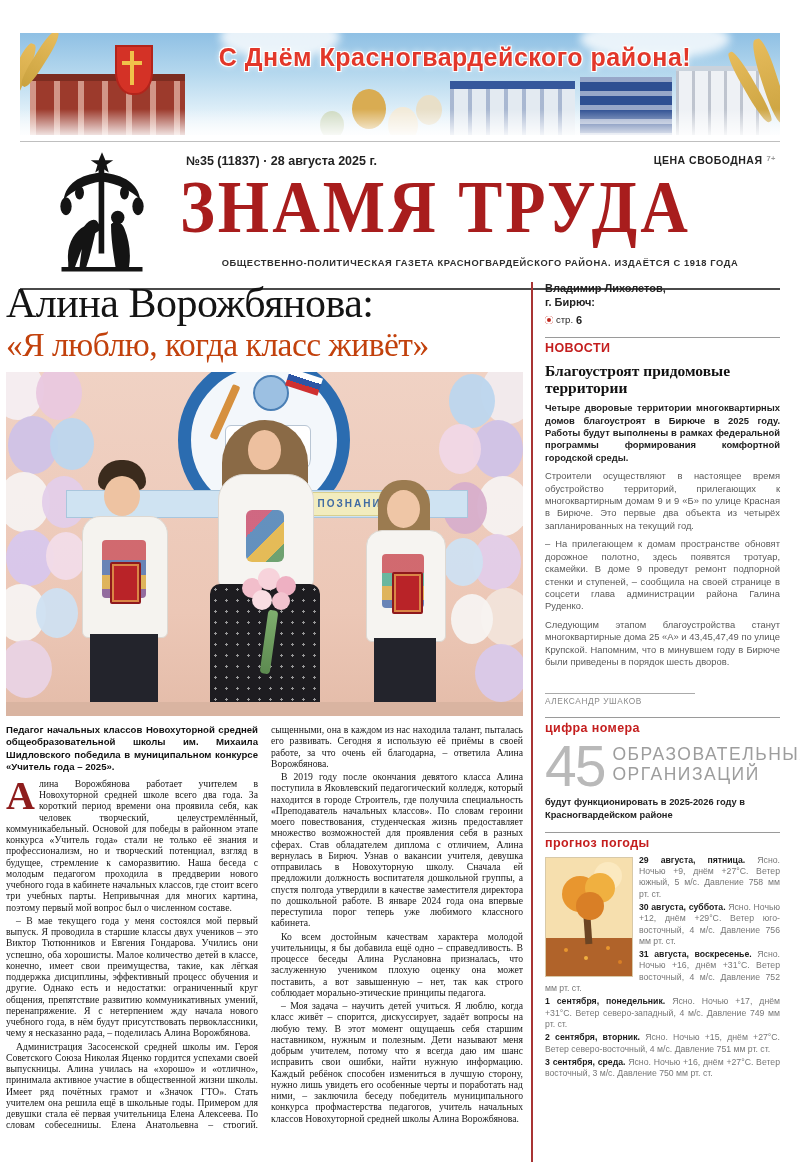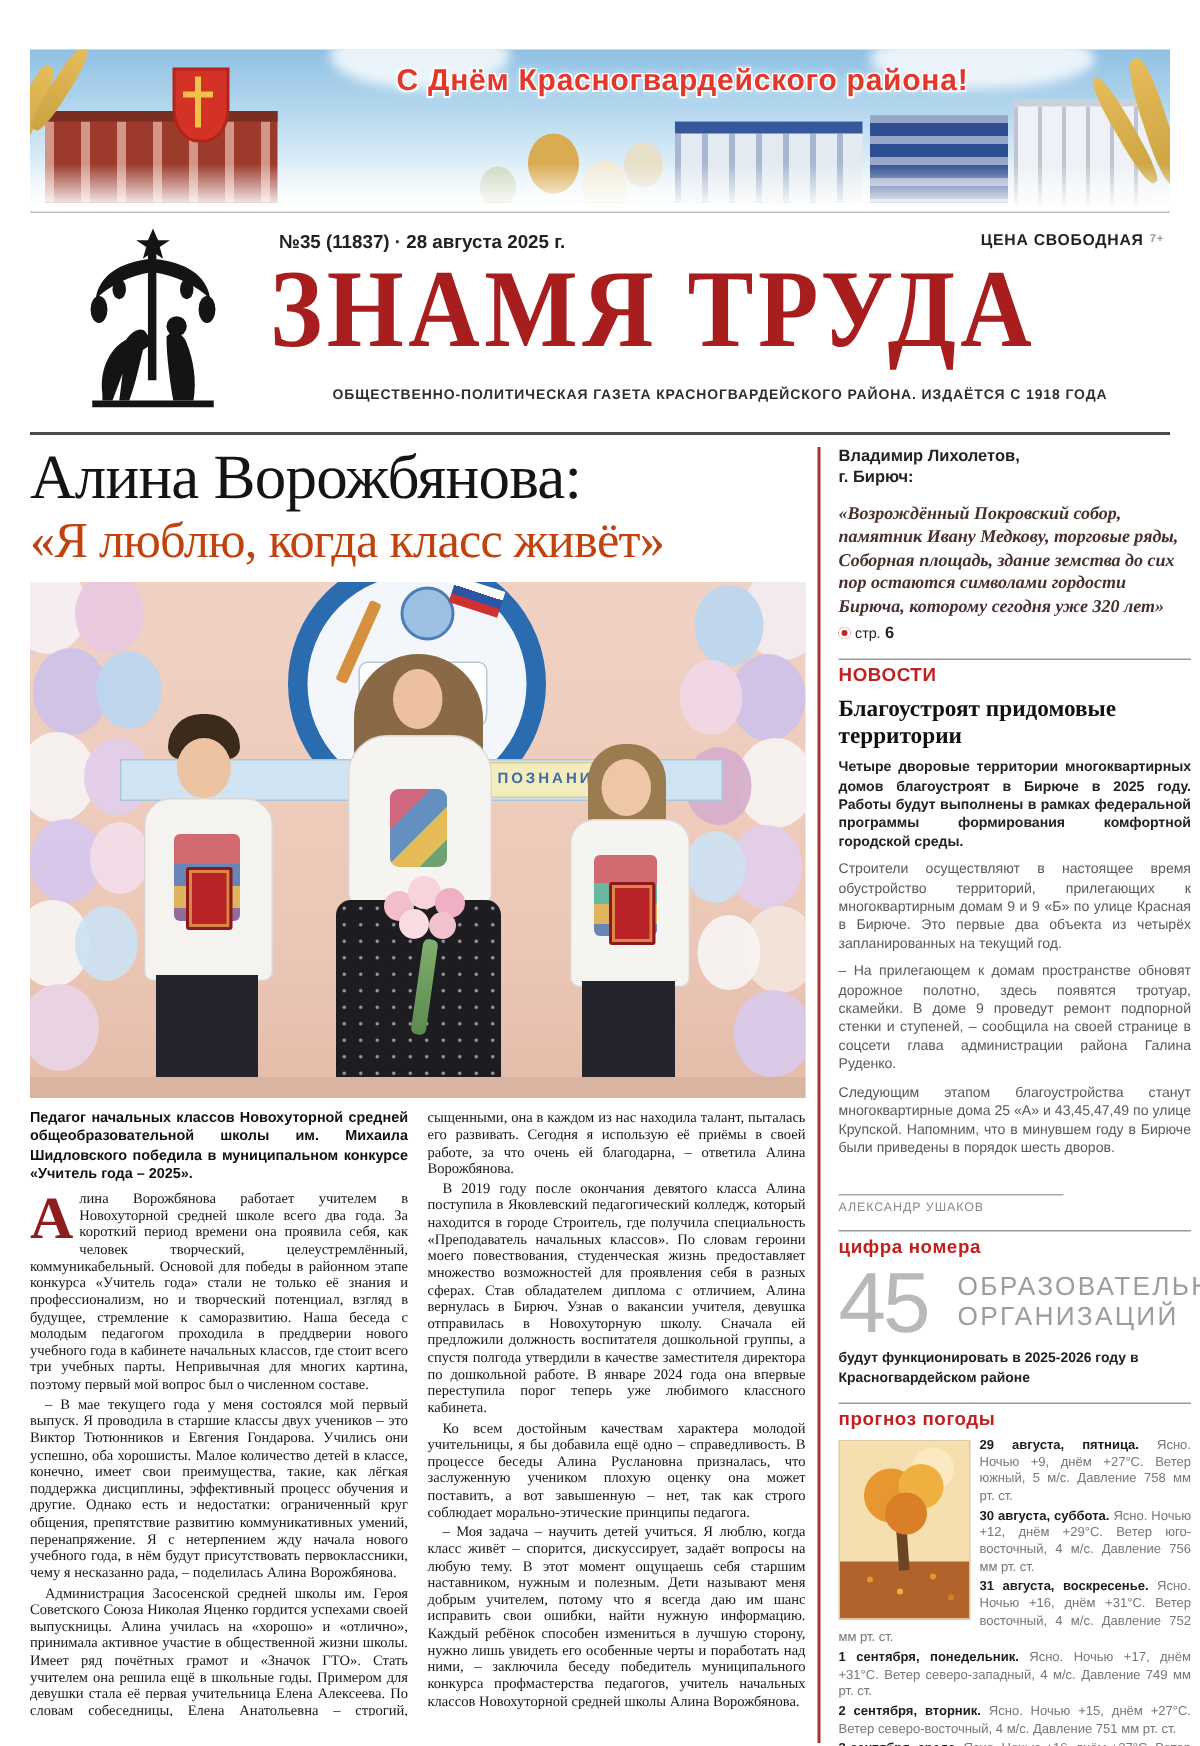--- a/index.html
+++ b/index.html
@@ -4,21 +4,21 @@
 <style>
   html,body{margin:0;padding:0;background:#e9e9e9;}
   .page{position:relative;width:800px;height:1164px;background:#ffffff;margin:0 auto;
         font-family:"Liberation Sans",sans-serif;overflow:hidden;}
 
   
   .banner{position:absolute;left:20px;top:33px;width:760px;height:102px;overflow:hidden;
           background:linear-gradient(180deg,#8fc0e4 0%,#b5d8ee 40%,#ddeef8 75%,#f2f8fc 100%);}
   .cloud{position:absolute;background:#ffffff;border-radius:50%;filter:blur(4px);opacity:.8;}
   .banner-title{position:absolute;left:130px;right:20px;top:10px;text-align:center;
-       font-size:20px;font-weight:bold;color:#e2372a;letter-spacing:.5px;
+       font-size:25px;font-weight:bold;color:#e2372a;letter-spacing:.5px;
        text-shadow:-1px -1px 0 #fff,1px -1px 0 #fff,-1px 1px 0 #fff,1px 1px 0 #fff,0 0 6px #fff;}
   .crest{position:absolute;left:95px;top:12px;width:34px;height:46px;background:#d43226;
          border:2px solid #b3241b;border-radius:0 0 45% 45%;}
   .crest:before{content:"";position:absolute;left:13px;top:4px;width:4px;height:34px;background:#f0c24a;}
   .crest:after{content:"";position:absolute;left:5px;top:14px;width:20px;height:4px;background:#f0c24a;}
   .bld{position:absolute;bottom:0;}
   .bld-left{left:10px;width:155px;height:54px;background:#9c3a2c;
       background-image:repeating-linear-gradient(90deg,rgba(255,225,210,.55) 0 6px,transparent 6px 24px);
       border-top:7px solid #7c2d21;}
   .bld-mid{left:430px;width:125px;height:46px;background:#e3eaf1;border-top:8px solid #35589c;
@@ -44,21 +44,21 @@
   .issue{font-size:12.5px;font-weight:bold;color:#222;}
   .price{font-size:10.5px;font-weight:bold;color:#222;letter-spacing:.5px;}
   .age{font-size:7.5px;color:#999;font-weight:bold;vertical-align:top;margin-left:4px;}
   .mast-title{font-family:"Liberation Serif",serif;font-weight:bold;color:#a81d1d;
       font-size:66px;line-height:1.0;letter-spacing:3px;white-space:nowrap;margin-top:2px;
       transform:scaleY(1.12);transform-origin:top left;}
   .mast-sub{margin-top:22px;font-size:9.3px;font-weight:bold;color:#2e2e2e;letter-spacing:.6px;
       text-align:center;width:600px;}
 
   
-  .content{position:absolute;left:20px;top:298px;width:760px;bottom:2px;display:flex;}
+  .content{position:absolute;left:20px;top:282px;width:760px;bottom:2px;display:flex;justify-content:flex-end;}
   .main-col{width:517px;flex:none;}
   .headline1{font-family:"Liberation Serif",serif;font-size:42px;line-height:1.02;color:#141414;
       margin:0;font-weight:500;letter-spacing:-.5px;}
   .headline2{font-family:"Liberation Serif",serif;font-size:33.5px;line-height:1.05;color:#c2410c;
       margin:2px 0 10px 0;font-weight:500;letter-spacing:-.5px;}
 
   
   .photo{position:relative;width:517px;height:344px;background:linear-gradient(180deg,#f0d2c4,#ecc7b6 70%,#e4bca9);overflow:hidden;}
   .photo *{position:absolute;}
   .bl{border-radius:50%;opacity:.95;}
@@ -120,21 +120,21 @@
       line-height:1.3;color:#47302c;margin-top:9px;}
   .q-ref{margin-top:4px;font-size:9.5px;color:#222;display:flex;align-items:center;gap:3px;}
   .q-ref .dot{width:8px;height:8px;border-radius:50%;background:#c0281e;box-shadow:inset 0 0 0 2px #fff,inset 0 0 0 3px #c0281e;flex:none;}
   .q-ref b{font-size:11px;}
   .sec{margin-top:11px;border-top:1px solid #9a9a9a;padding-top:3px;
       font-size:12.5px;font-weight:bold;color:#c41e1e;letter-spacing:.4px;}
   .news-h{font-family:"Liberation Serif",serif;font-size:15.5px;font-weight:bold;color:#111;
       line-height:1.12;margin-top:7px;}
   .news-lead{font-size:9.4px;font-weight:bold;color:#222;line-height:1.32;text-align:justify;margin-top:6px;}
   .news-p{font-size:9.4px;color:#5a5a5a;line-height:1.32;text-align:justify;margin-top:6px;}
-  .num-row{display:flex;align-items:flex-start;gap:20px;margin-top:4px;}
+  .num-row{display:flex;align-items:flex-start;gap:8px;margin-top:4px;}
   .num-big{font-size:57px;line-height:.95;color:#b9b9b9;font-weight:normal;letter-spacing:-2px;}
   .num-label{font-size:17.5px;color:#9d9d9d;letter-spacing:1.5px;line-height:1.12;padding-top:6px;}
   .num-caption{font-size:9.3px;font-weight:bold;color:#222;line-height:1.3;margin-top:3px;}
   .weather{margin-top:5px;font-size:8.7px;line-height:1.3;color:#777;text-align:justify;}
   .weather b{color:#1d1d1d;}
   .weather p{margin:0 0 2px 0;}
   .w-img{float:left;width:86px;height:118px;margin:2px 6px 2px 0;border:1px solid #d8c9a8;}
 </style>
 </head>
 <body>
@@ -281,21 +281,20 @@
       </div>
     </div>
 
     <aside class="sidebar">
 
       <div>
         <div class="q-speaker">
           <div>Владимир Лихолетов,</div>
           <div>г. Бирюч:</div>
         </div>
-        <div class="q-text">«Возрождённый Покровский собор, памятник Ивану Медкову, торговые ряды, Соборная площадь, здание земства до сих пор остаются символами гордости Бирюча, которому сегодня уже 320 лет»</div>
         <div class="q-ref">
           <span class="dot"></span>
           <span>стр.</span>
           <b>6</b>
         </div>
       </div>
 
       <div class="sec">НОВОСТИ</div>
       <div class="news-h">Благоустроят придомовые территории</div>
       <div class="news-lead">Четыре дворовые территории многоквартирных домов благоустроят в Бирюче в 2025 году. Работы будут выполнены в рамках федеральной программы формирования комфортной городской среды.</div>

